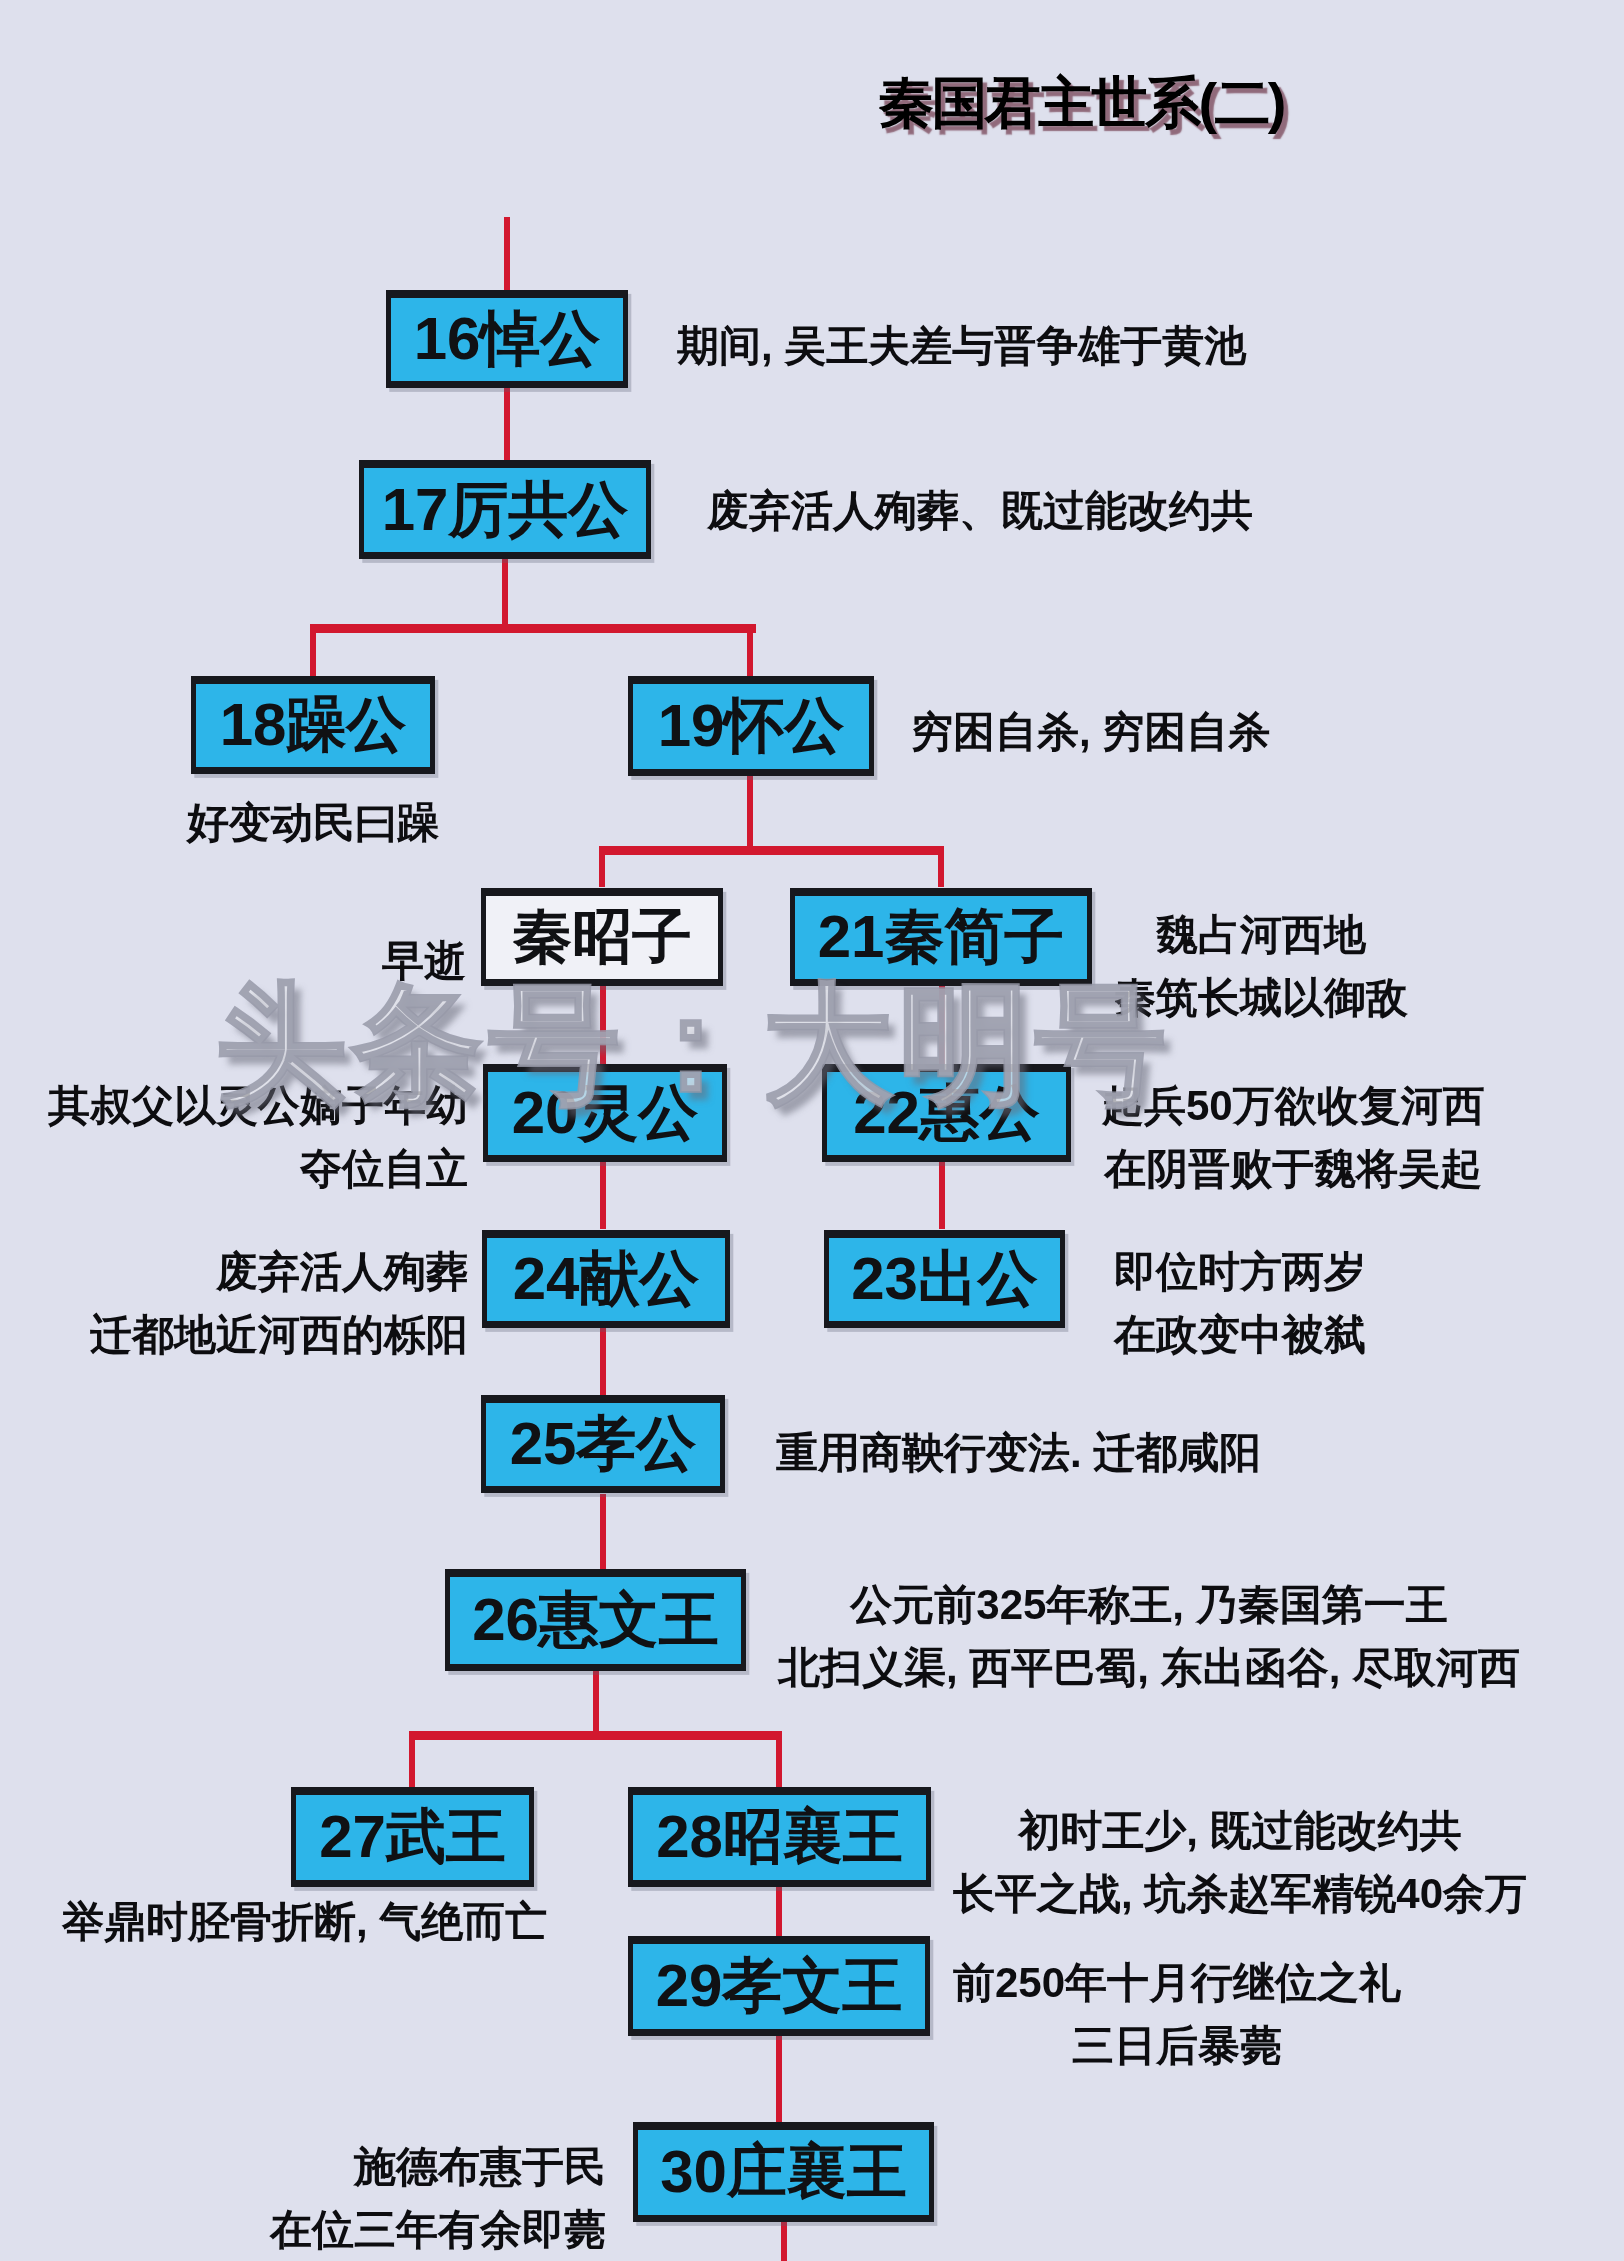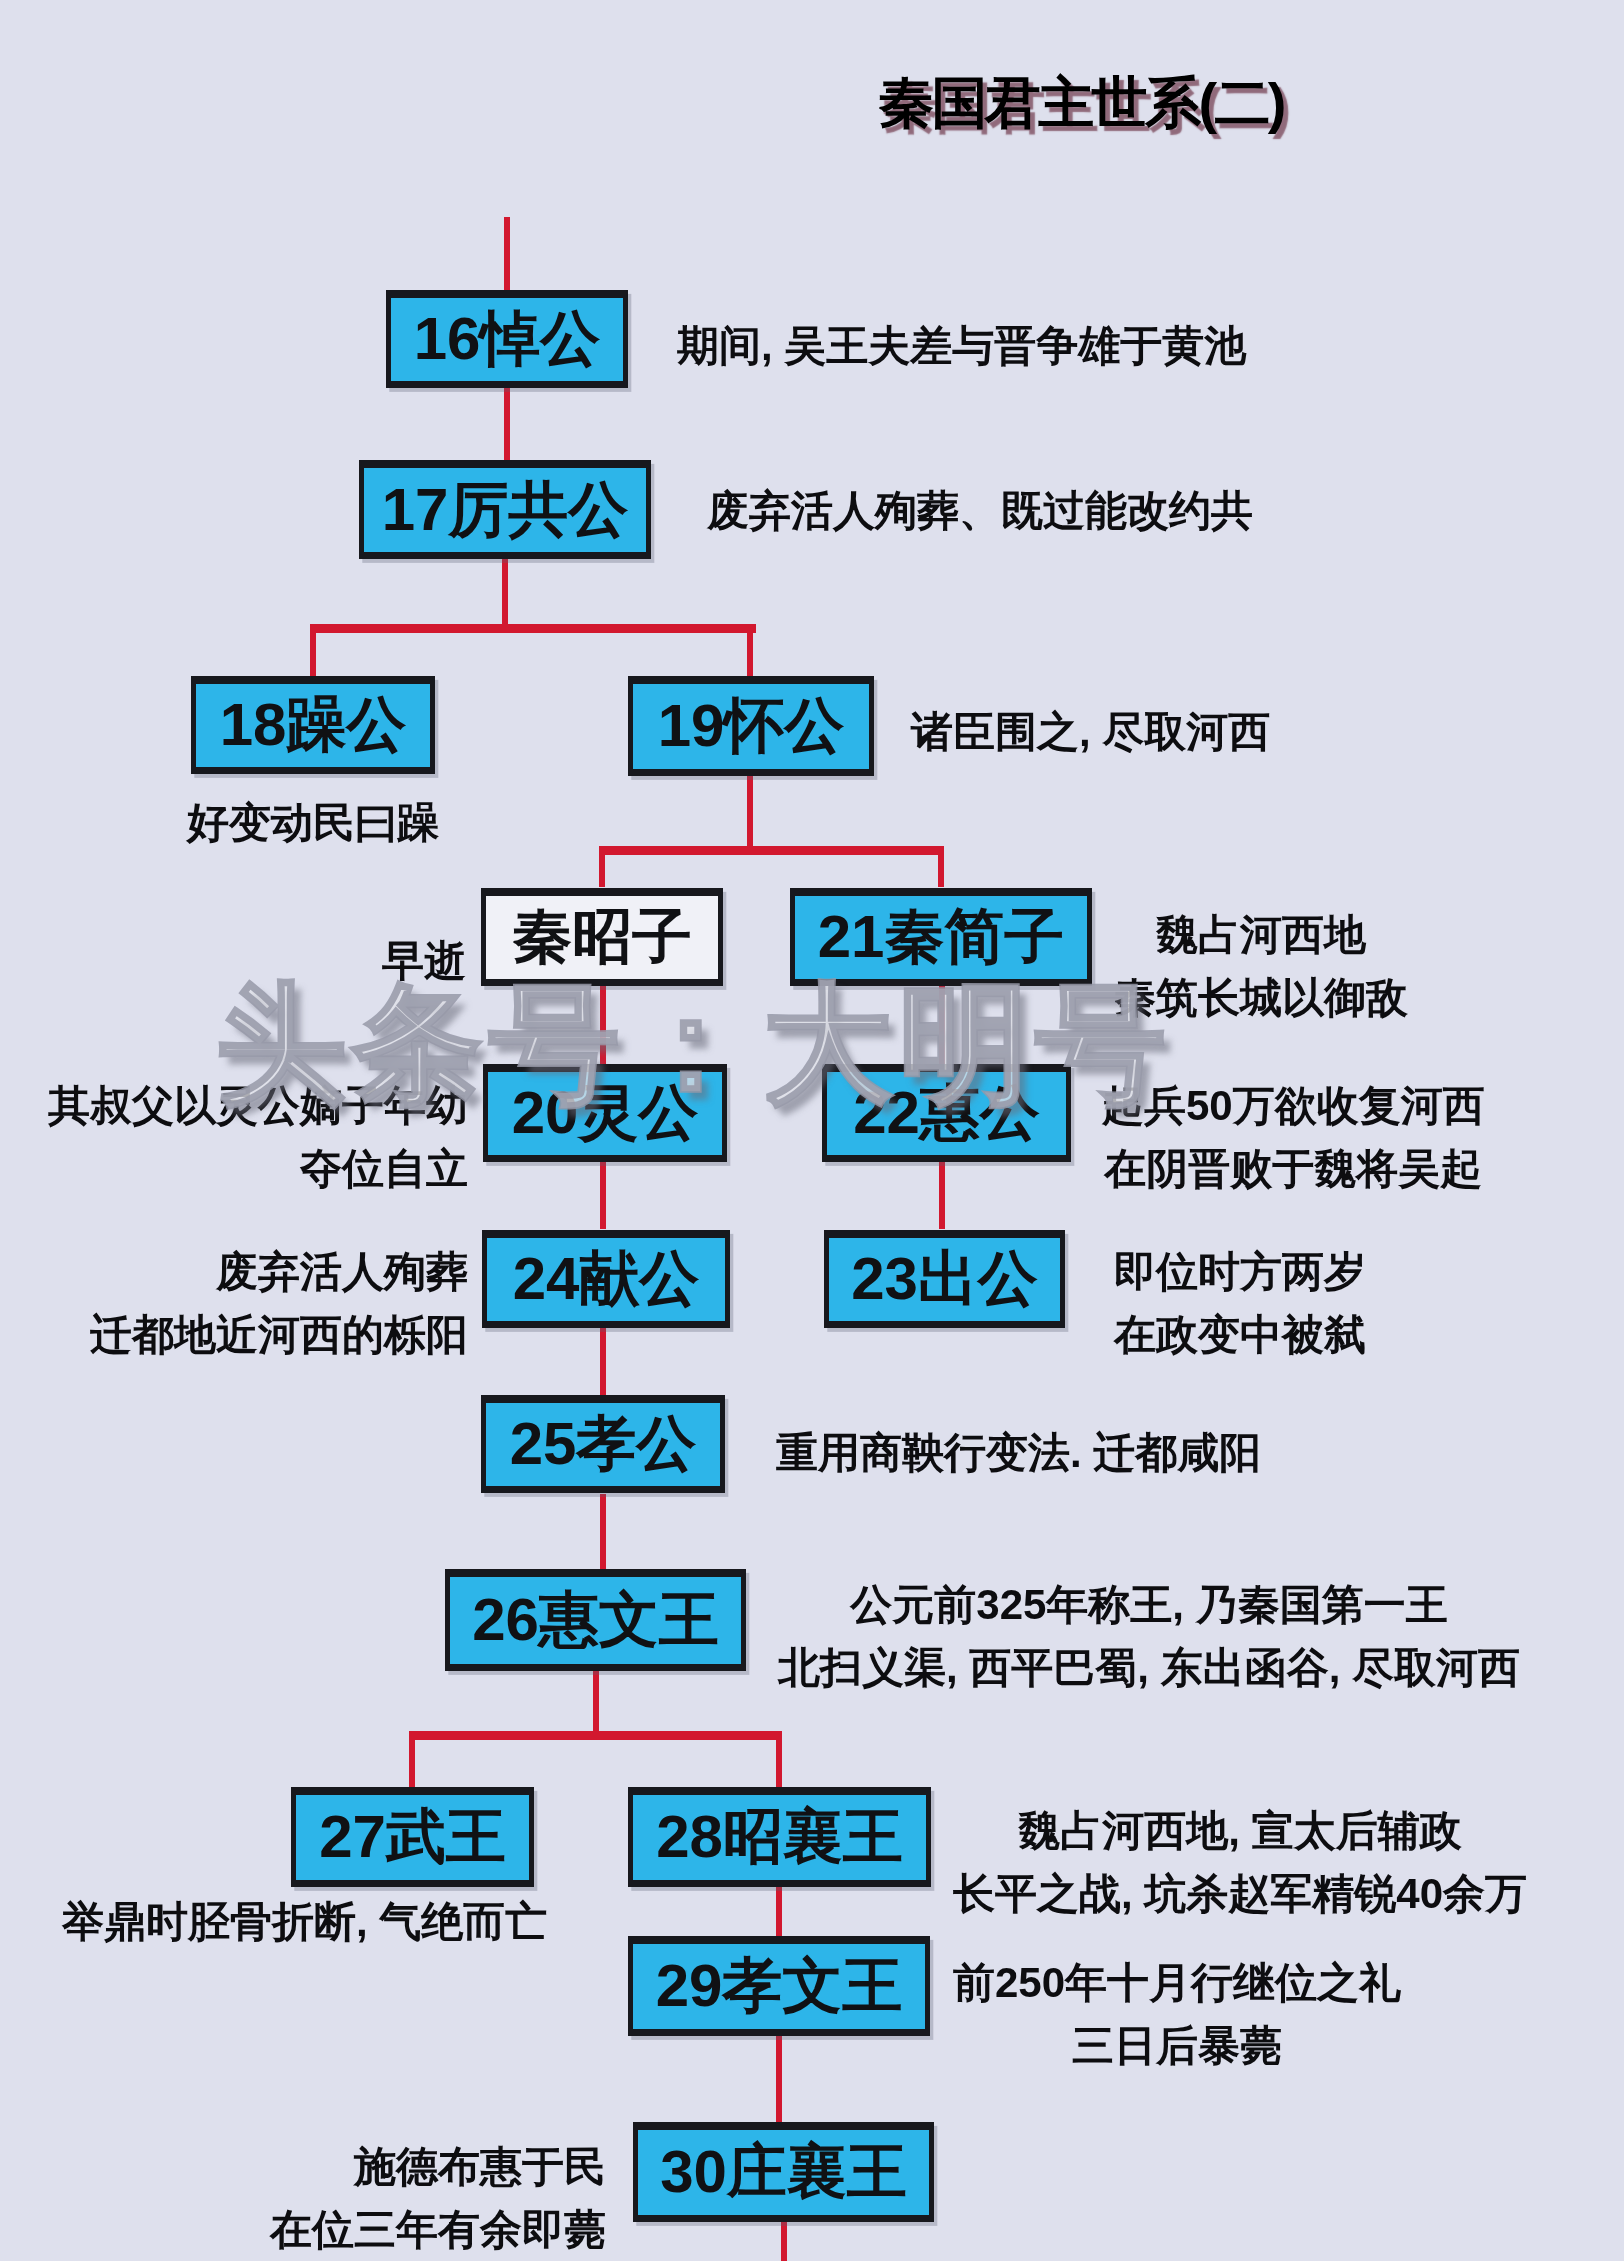--- a/index.html
+++ b/index.html
@@ -122,21 +122,21 @@
   <div class="ann" style="left:677px;top:314px">
     <div>期间, 吴王夫差与晋争雄于黄池</div>
   </div>
   <div class="ann" style="left:707px;top:479px">
     <div>废弃活人殉葬、既过能改约共</div>
   </div>
   <div class="ann" style="left:187px;top:791px">
     <div>好变动民曰躁</div>
   </div>
   <div class="ann" style="left:911px;top:700px">
-    <div>诸臣围之, 尽取河西</div>
+    <div>穷困自杀, 穷困自杀</div>
   </div>
   <div class="ann" style="left:382px;top:929px">
     <div>早逝</div>
   </div>
   <div class="ann" style="left:1114px;top:903px">
     <div>魏占河西地</div>
     <div>秦筑长城以御敌</div>
   </div>
   <div class="ann right" style="right:1157px;top:1074px">
     <div>其叔父以灵公嫡子年幼</div>
@@ -158,21 +158,21 @@
     <div>重用商鞅行变法. 迁都咸阳</div>
   </div>
   <div class="ann" style="left:778px;top:1573px">
     <div>公元前325年称王, 乃秦国第一王</div>
     <div>北扫义渠, 西平巴蜀, 东出函谷, 尽取河西</div>
   </div>
   <div class="ann" style="left:62px;top:1890px">
     <div>举鼎时胫骨折断, 气绝而亡</div>
   </div>
   <div class="ann" style="left:953px;top:1799px">
-    <div>魏占河西地, 宣太后辅政</div>
+    <div>初时王少, 既过能改约共</div>
     <div>长平之战, 坑杀赵军精锐40余万</div>
   </div>
   <div class="ann" style="left:953px;top:1951px">
     <div>前250年十月行继位之礼</div>
     <div>三日后暴薨</div>
   </div>
   <div class="ann right" style="right:1019px;top:2135px">
     <div>施德布惠于民</div>
     <div>在位三年有余即薨</div>
   </div>

